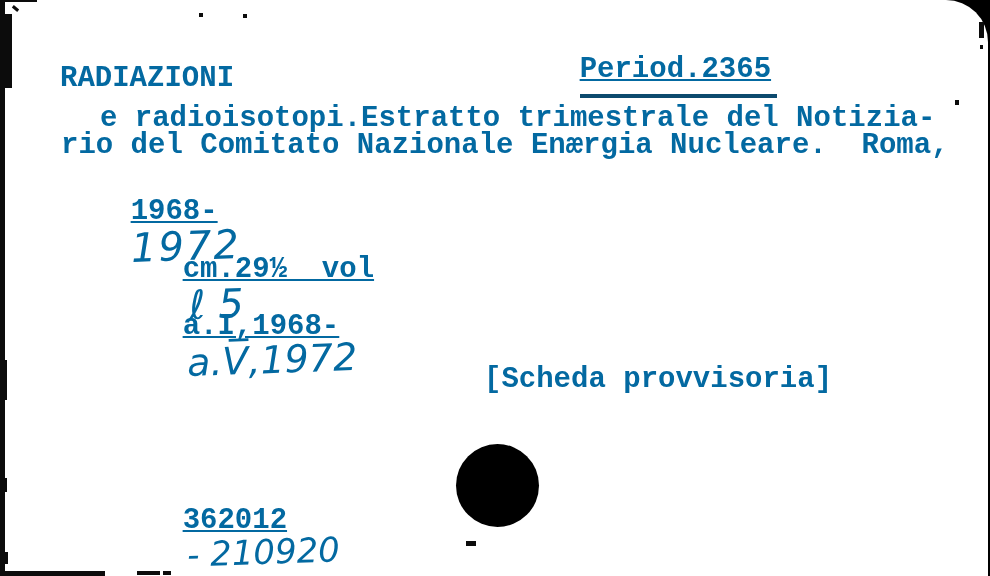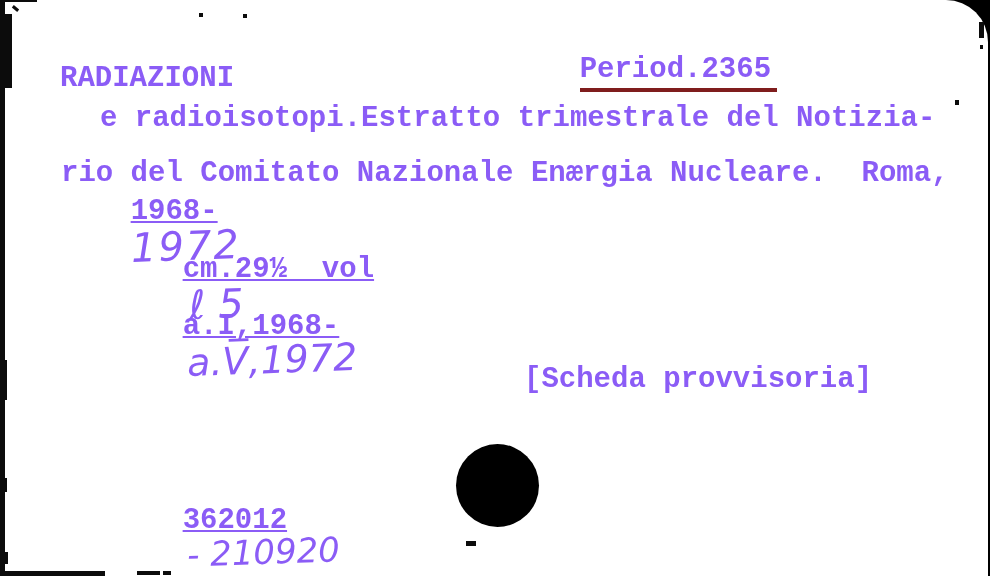--- a/index.html
+++ b/index.html
@@ -6,65 +6,65 @@
   body{
     width:990px;height:576px;position:relative;overflow:hidden;
     background:#000;
     font-family:"Liberation Mono","DejaVu Sans Mono",monospace;
   }
   #card{
     position:absolute;left:0;top:0;width:988px;height:576px;
     background:#fff;border-top-right-radius:42px;
   }
   .line{
-    position:absolute;color:#8b5cf6;font-size:29px;line-height:1;
+    position:absolute;color:#0369a1;font-size:29px;line-height:1;
     font-weight:bold;white-space:pre;letter-spacing:0px;
   }
   .typed{white-space:pre;text-decoration:underline;}
   .hand{
     font-family:"DejaVu Sans",sans-serif;font-style:italic;font-weight:normal;
     display:inline-block;transform:rotate(-2deg);white-space:pre;
   }
-  .underlined{border-bottom:4px solid #7f1d1d;padding-bottom:2px;padding-right:6px;}
+  .underlined{border-bottom:4px solid #0c4a6e;padding-bottom:8px;padding-right:6px;text-decoration:underline;}
   .mark{position:absolute;background:#0c0c0c;}
   #hole-punch{
     position:absolute;left:456px;top:444px;width:83px;height:83px;
     background:#000;border-radius:50%;
   }
 </style>
 </head>
 <body>
 
 <div id="card">
 
   <div class="line" style="left:510px;top:26px;">
     <span class="underlined">Period.2365</span>
   </div>
 
   <div class="line" style="left:60px;top:64px;">RADIAZIONI</div>
 
   <div class="line" style="left:100px;top:104px;">e radioisotopi.Estratto trimestrale del Notizia-</div>
-  <div class="line" style="left:61px;top:131px;margin-top:28px;">rio del Comitato Nazionale Enærgia Nucleare.  Roma,</div>
+  <div class="line" style="left:61px;top:131px;">rio del Comitato Nazionale Enærgia Nucleare.  Roma,</div>
 
   <div class="line" style="left:61px;top:168px;">
     <span class="typed">1968-</span>
     <span class="hand" style="font-size:40px;letter-spacing:2px;">1972</span>
   </div>
 
   <div class="line" style="left:113px;top:226px;">
     <span class="typed">cm.29½  vol</span>
     <span class="hand" style="font-size:40px;margin-left:6px;">ℓ 5</span>
   </div>
 
   <div class="line" style="left:113px;top:283px;">
     <span class="typed">a.I,1968-</span>
     <span class="hand" style="font-size:38px;margin-left:4px;">a.V̅,1972</span>
   </div>
 
-  <div class="line" style="left:484px;top:365px;margin-left:40px;">[Scheda provvisoria]</div>
+  <div class="line" style="left:484px;top:365px;">[Scheda provvisoria]</div>
 
   <div class="line" style="left:113px;top:477px;">
     <span class="typed">362012</span>
     <span class="hand" style="font-size:34px;margin-left:4px;">- 210920</span>
   </div>
 
   <div id="hole-punch"></div>
 
   <div>
 

